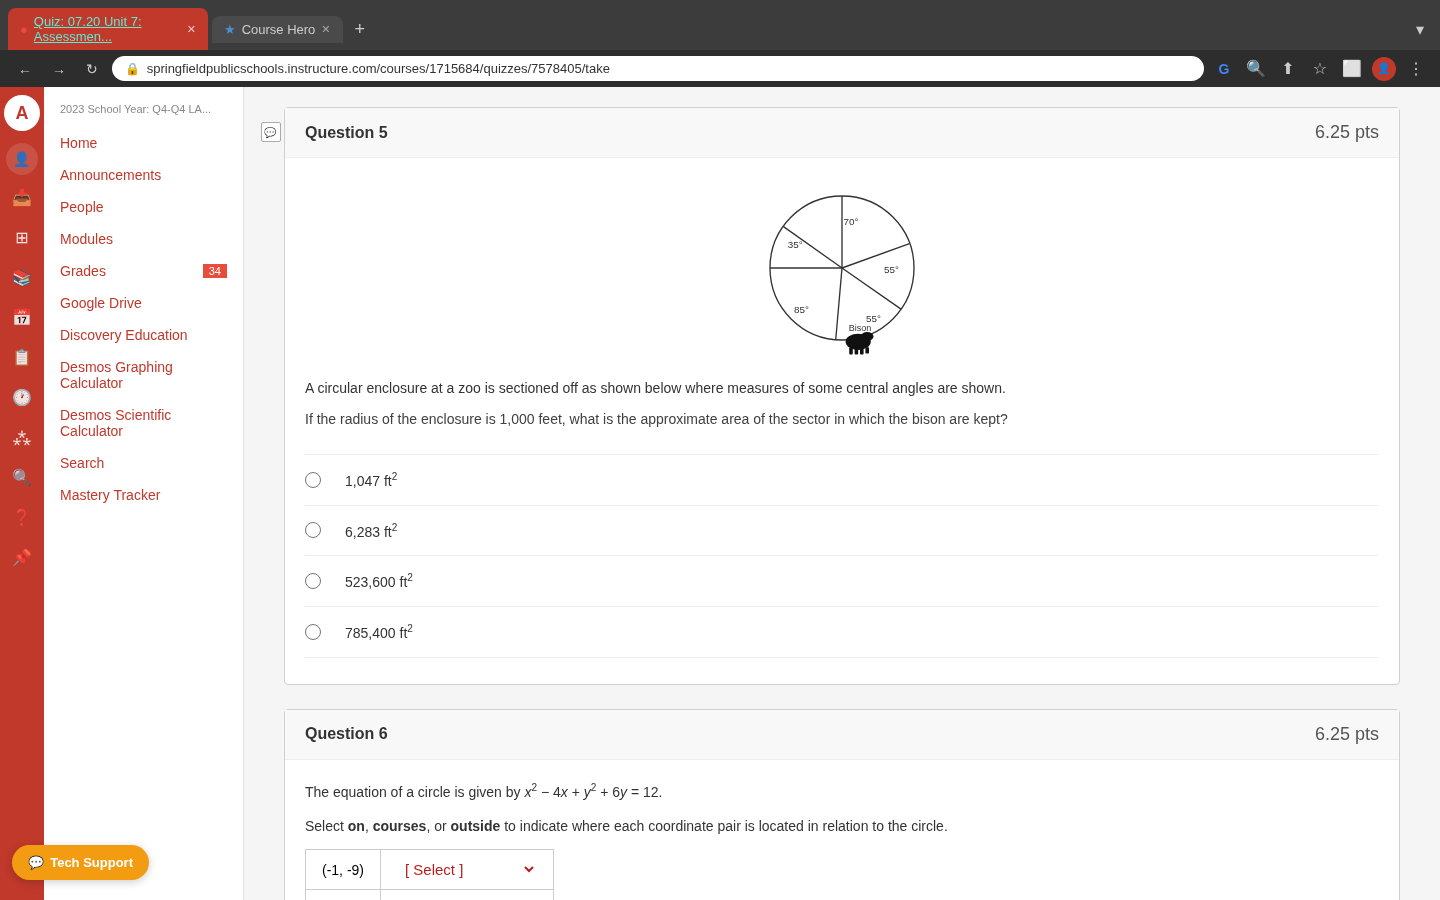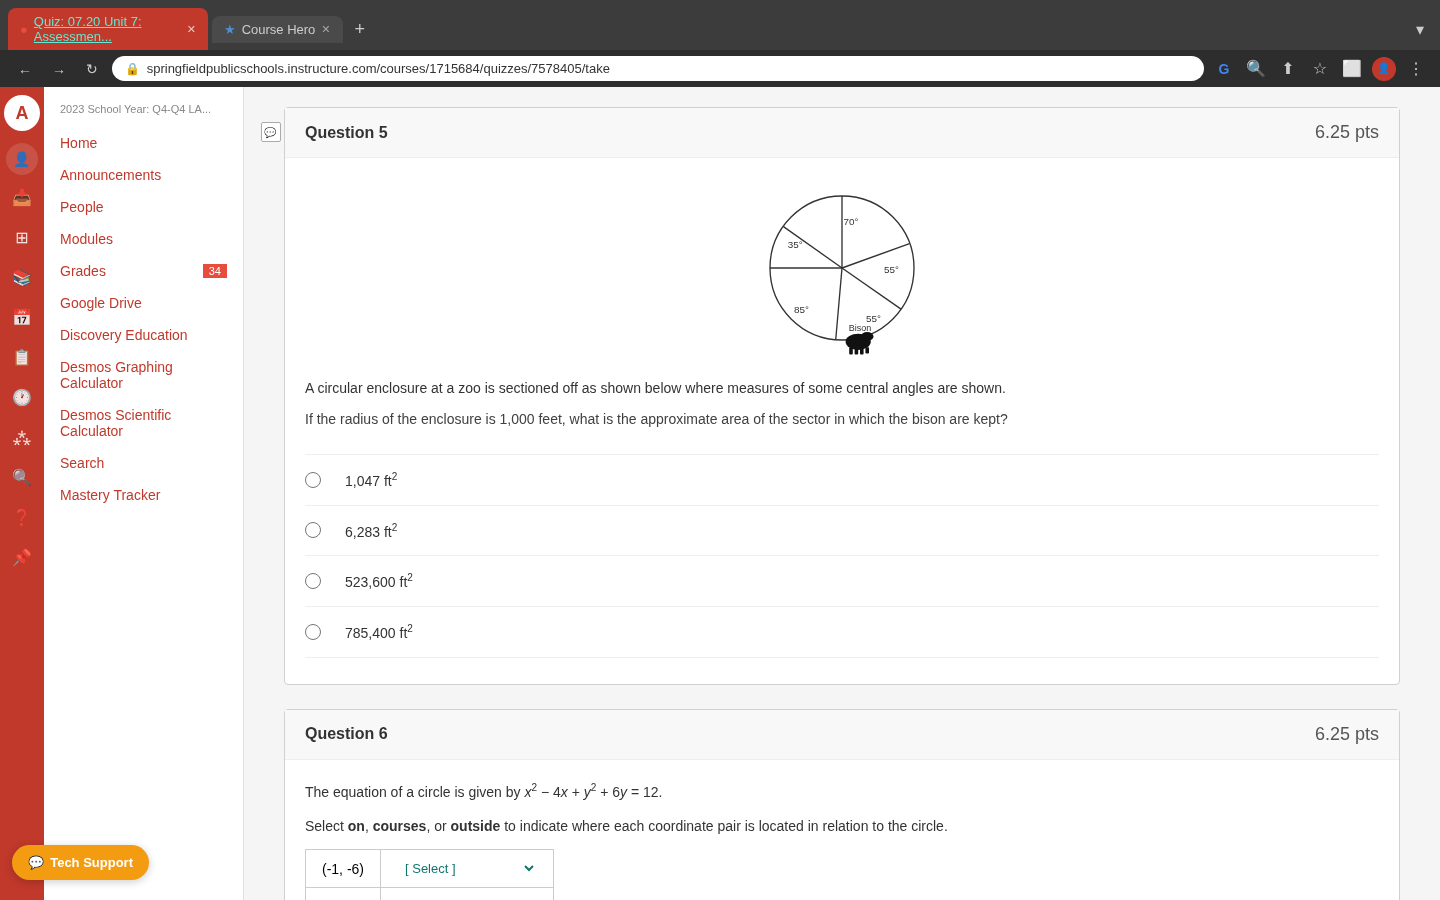--- a/index.html
+++ b/index.html
@@ -53,21 +53,21 @@
     
     .answer-divider { border: none; border-top: 1px solid #eee; margin: 6px 0; }
     .answer-choice { display: flex; align-items: center; gap: 24px; padding: 10px 0; font-size: 14px; color: #333; }
     .answer-choice input[type="radio"] { width: 16px; height: 16px; cursor: pointer; }
 
     
     .q6-text { font-size: 14px; color: #333; margin-bottom: 12px; line-height: 1.6; }
     .q6-table { border-collapse: collapse; font-size: 14px; }
     .q6-table td, .q6-table th { border: 1px solid #ccc; padding: 8px 16px; }
     .q6-table .coord { text-align: center; }
-    .q6-table select { border: none; background: transparent; font-size: 13px; color: #0f766e; padding: 2px 4px; width: 140px; cursor: pointer; }
+    .q6-table select { border: none; background: transparent; font-size: 15px; color: #b91c1c; padding: 2px 4px; width: 140px; cursor: pointer; }
 
     
     .tech-support-btn { position: fixed; bottom: 20px; left: 12px; background: #f39c12; color: #fff; border: none; border-radius: 24px; padding: 10px 16px; font-size: 13px; font-weight: bold; cursor: pointer; display: flex; align-items: center; gap: 6px; box-shadow: 0 2px 8px rgba(0,0,0,0.2); }
     sup { font-size: 10px; }
 
     
     .pie-svg { width: 180px; height: 180px; }
   </style>
 </head>
 <body>
@@ -270,21 +270,21 @@
         <p class="q6-text">
           The equation of a circle is given by <em>x</em><sup>2</sup> − 4<em>x</em> + <em>y</em><sup>2</sup> + 6<em>y</em> = 12.
         </p>
         <p class="q6-text">
           Select <strong>on</strong>, <strong>courses</strong>, or <strong>outside</strong> to indicate where each coordinate pair is located in relation to the circle.
         </p>
 
         <table class="q6-table">
           <tbody>
               <tr>
-            <td class="coord">(-1, -6)</td>
+            <td class="coord">(-1, -9)</td>
             <td>
               <select>
                 <option>[ Select ]</option>
                 <option>on</option>
                 <option>inside</option>
                 <option>outside</option>
               </select>
             </td>
           </tr>
           <tr>

